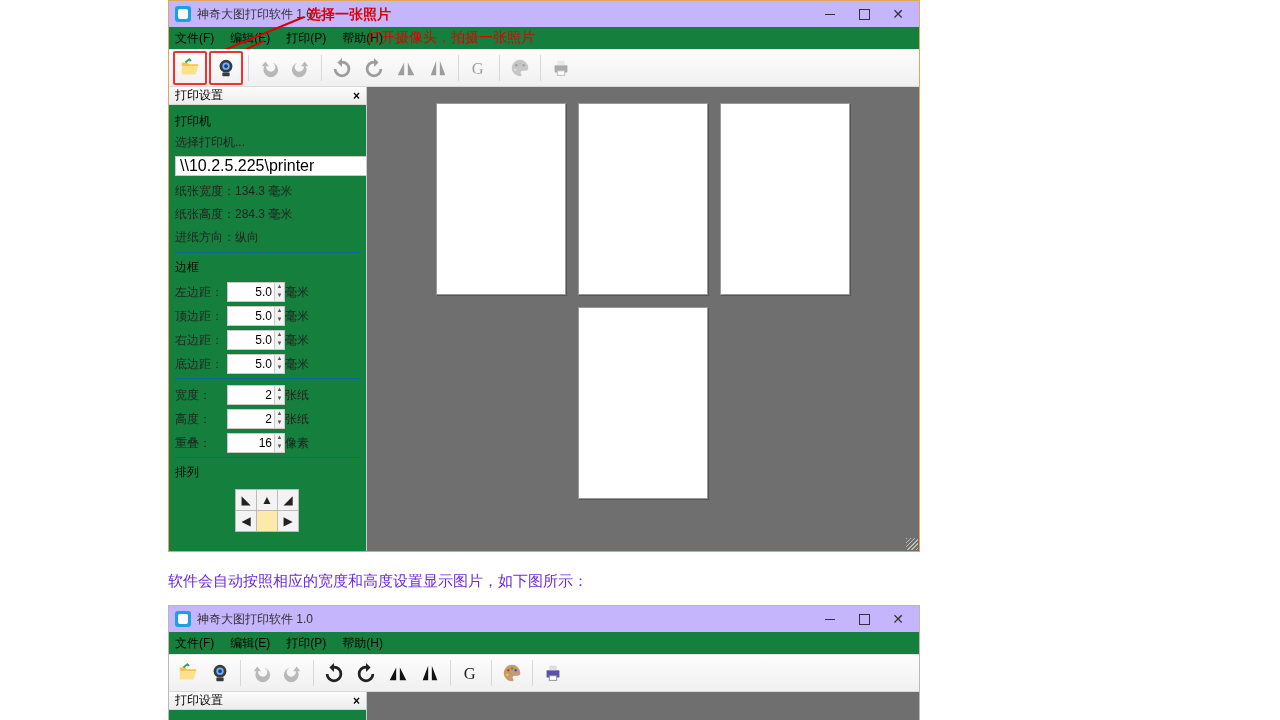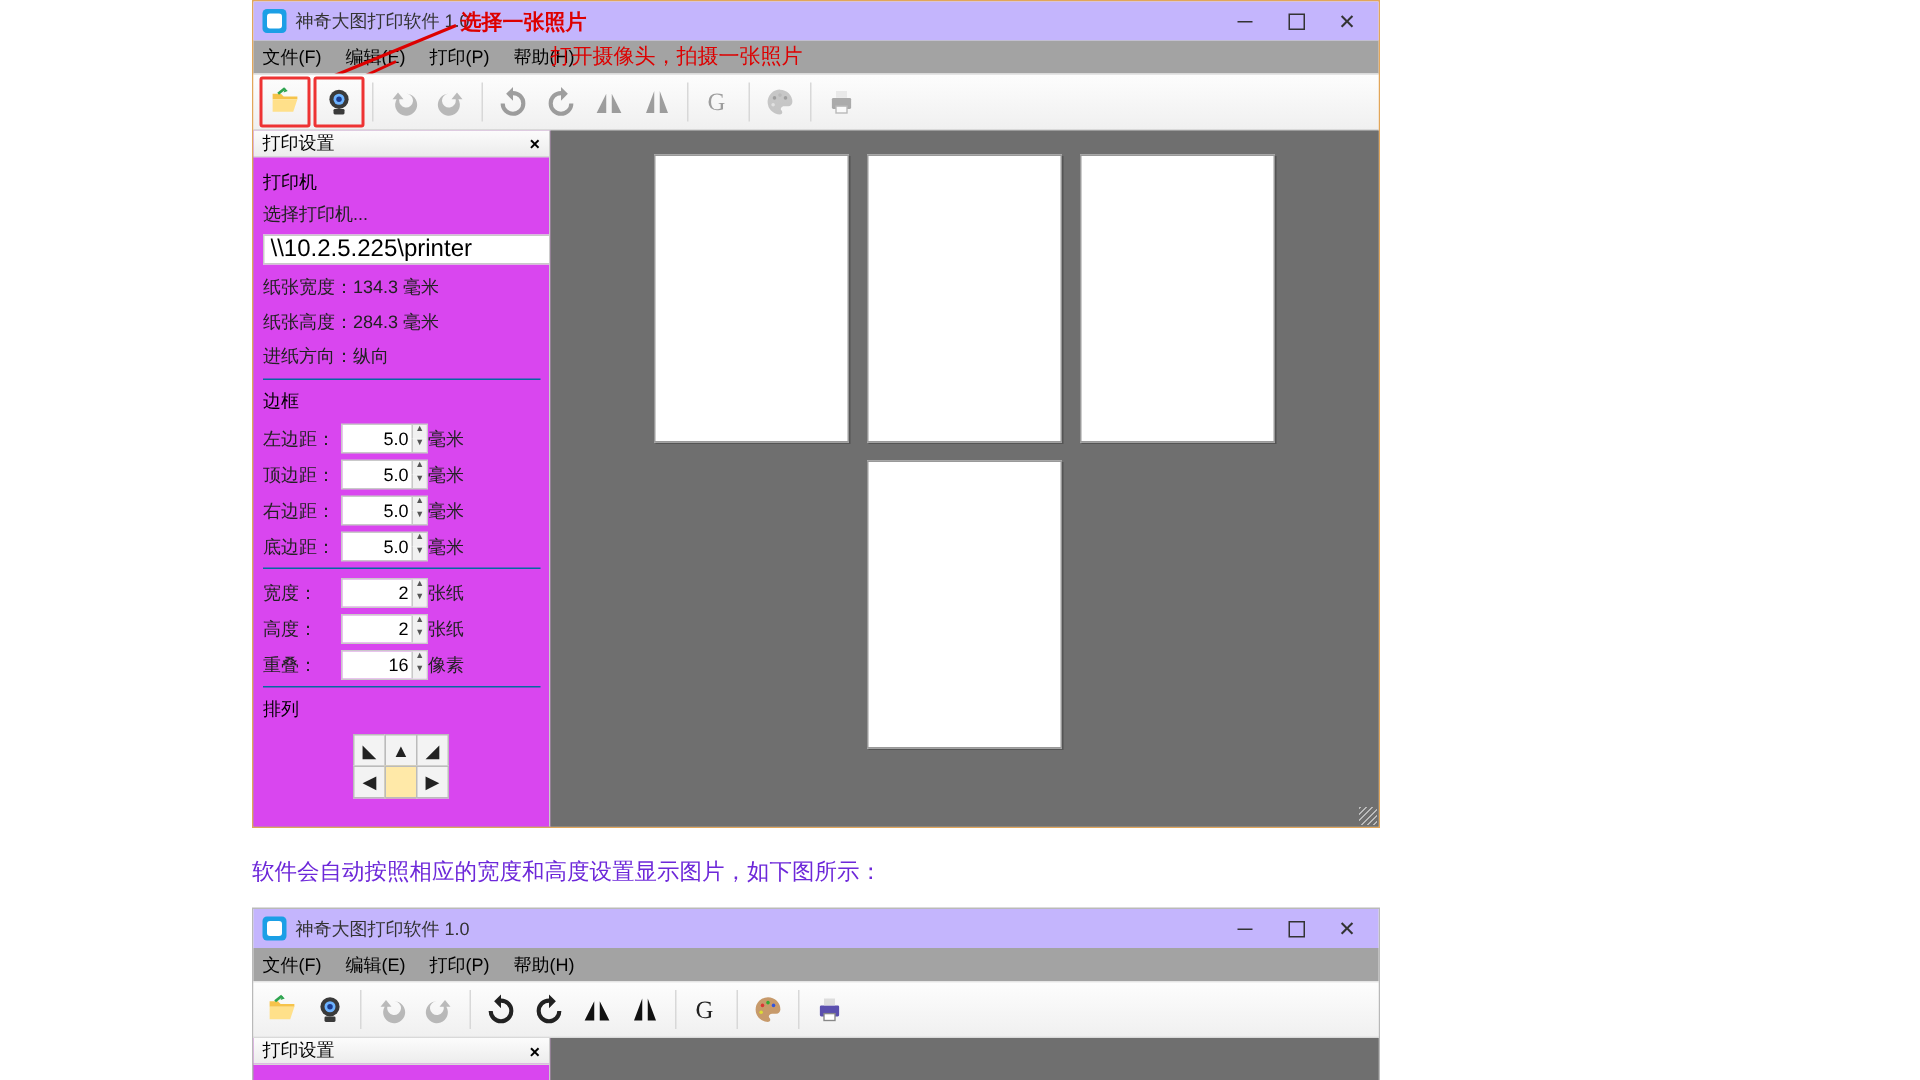--- a/index.html
+++ b/index.html
@@ -12,33 +12,33 @@
   .titlebar { height:26px; display:flex; align-items:center; padding:0 4px; background:#c4b5fd; }
   .appicon { width:16px; height:16px; background:#1b9fe6; border-radius:3px; margin:0 6px 0 2px; position:relative; }
   .appicon::after { content:""; position:absolute; inset:3px; background:#fff; border-radius:2px; }
   .title { flex:0 0 auto; font-size:12px; color:#333; }
   .title-spacer { flex:1; }
   .winbtn { width:34px; height:20px; display:flex; align-items:center; justify-content:center; color:#333; font-size:12px; }
   .winbtn.min::before { content:""; width:10px; height:0; border-top:1px solid #333; }
   .winbtn.max::before { content:""; width:9px; height:9px; border:1px solid #333; }
   .winbtn.close { font-size:14px; }
 
-  .menubar { height:22px; display:flex; align-items:center; padding:0 6px; gap:16px; background:#a3a3a3; font-size:12px; }
+  .menubar { height:22px; display:flex; align-items:center; padding:0 6px; gap:16px; background:#15803d; font-size:12px; }
   .menuitem { color:#000; }
 
   .toolbar { height:36px; background:linear-gradient(#fdfdfd,#f0f0f0); border-top:1px solid #e5e5e5; border-bottom:1px solid #d9d9d9; display:flex; align-items:center; padding:0 4px; gap:2px; position:relative; }
   .tbtn { width:30px; height:30px; display:flex; align-items:center; justify-content:center; border-radius:2px; }
   .tbtn.hl { border:2px solid #e33; padding:0; }
   .tsep { width:1px; height:26px; background:#d8d8d8; margin:0 3px; }
 
   .svgicon { width:22px; height:22px; }
   .disabled svg { opacity:.55; filter:grayscale(1); }
 
   .bodyrow { display:flex; height:464px; background:#6f6f6f; }
-  .sidepanel { width:197px; background:#d946ef; border-right:1px solid #ccc; display:flex; flex-direction:column; }
+  .sidepanel { width:197px; background:#15803d; border-right:1px solid #ccc; display:flex; flex-direction:column; }
   .panelhdr { height:18px; background:linear-gradient(#fcfcfc,#ececec); border-bottom:1px solid #d7d7d7; display:flex; align-items:center; padding:0 6px; font-size:12px; }
   .panelhdr .x { margin-left:auto; font-weight:bold; cursor:pointer; }
 
   .panelbody { padding:4px 6px 8px 6px; font-size:12px; color:#222; overflow:auto; }
   .sect-title { padding:4px 0 2px 0; color:#000; }
   .sect { border-top:1px solid #0369a1; margin-top:4px; padding-top:2px; }
   .printer-sel { margin:2px 0 4px 0; }
   .printer-box { display:flex; align-items:center; margin-top:2px; }
   .printer-box input { flex:1; height:18px; border:1px solid #c9c9c9; background:#fff; font-size:16px; padding:0 4px; }
   .printer-box .dots { width:20px; height:20px; border:1px solid #c9c9c9; background:#f2f2f2; margin-left:2px; text-align:center; line-height:16px; }

